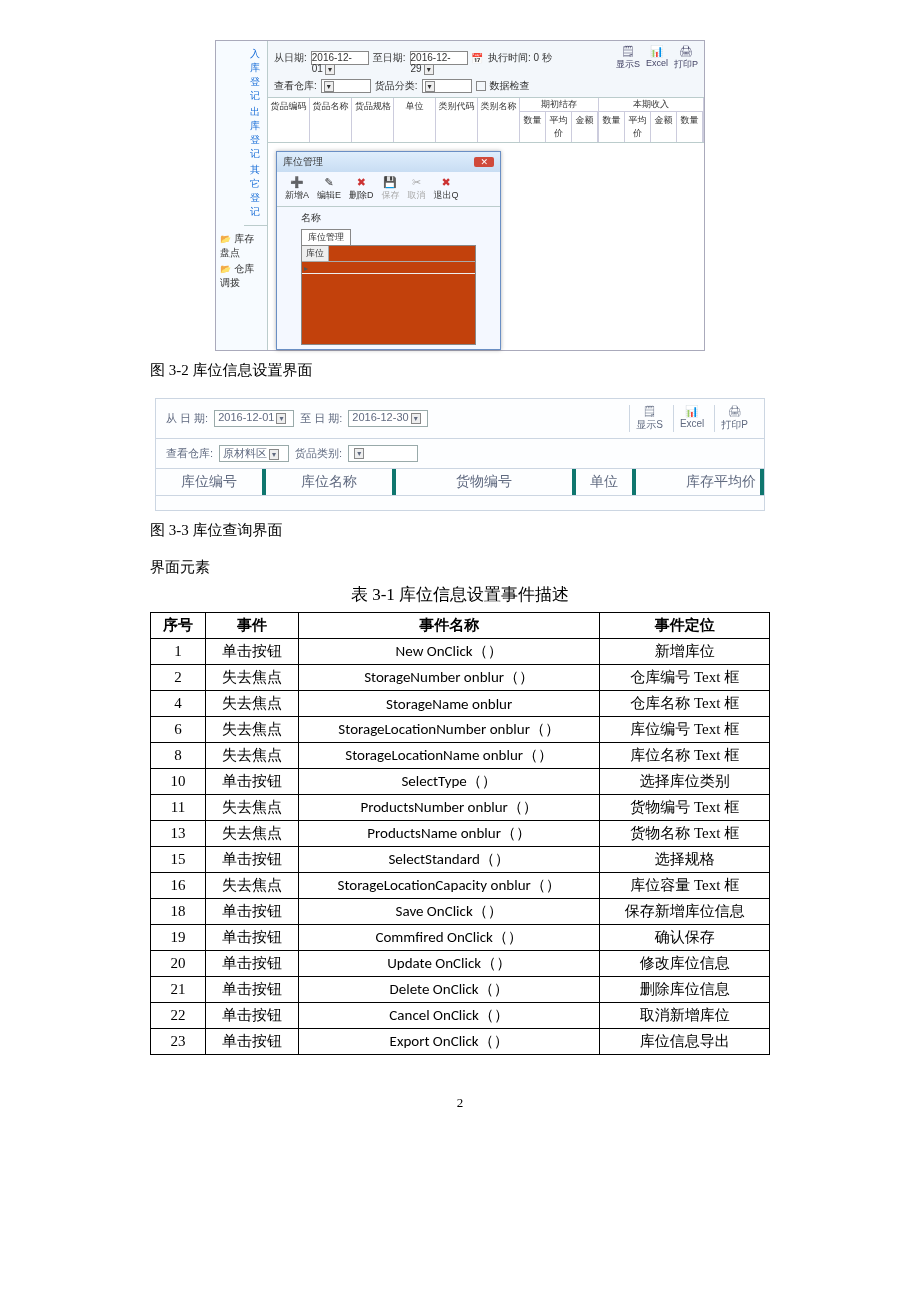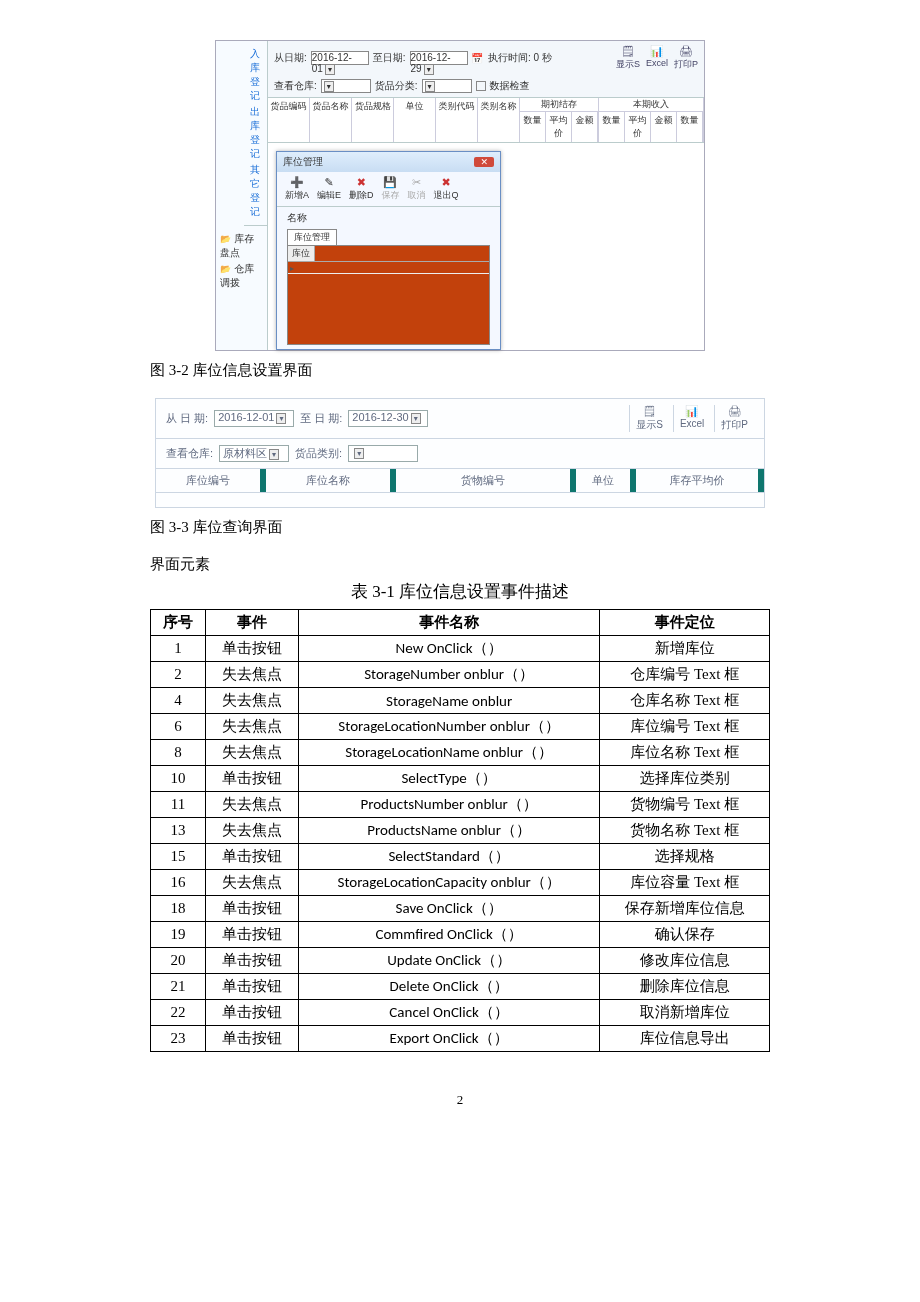--- a/index.html
+++ b/index.html
@@ -27,40 +27,40 @@
   .s1-cols .hc { border-right: 1px solid #ccd; padding: 2px 2px; font-size: 9px; text-align: center; }
 
   .dialog { position: relative; width: 225px; margin: 8px 0 0 8px; border: 1px solid #6a8fc4; background: #f4f8ff; box-shadow: 0 0 4px rgba(0,0,0,.3); }
   .dlg-title { background: linear-gradient(#dfeefc,#c8ddf3); padding: 3px 6px; font-size: 10px; display: flex; justify-content: space-between; align-items: center; }
   .dlg-close { background: #d04a3a; color: #fff; padding: 0 6px; border-radius: 2px; font-size: 9px; }
   .dlg-tb { display: flex; gap: 8px; padding: 4px 8px; border-bottom: 1px solid #bcc; }
   .dlg-tb .tbi { text-align: center; font-size: 9px; }
   .tbi .ic { display: block; font-size: 11px; }
   .tbi.red .ic { color: #c33; }
   .tbi.gray { color: #aaa; }
-  .dlg-body { padding: 4px 10px; }
+  .dlg-body { padding: 4px 24px; }
   .dlg-tabs { margin-top: 4px; }
   .dlg-tab { display: inline-block; border: 1px solid #888; border-bottom: none; padding: 1px 6px; background: #fff; font-size: 9px; }
   .dlg-grid { border: 1px solid #888; height: 100px; background: #c2410c; }
   .dlg-grid-hdr { border-bottom: 1px solid #aaa; font-size: 9px; }
   .dlg-grid-hdr span { display: inline-block; border-right: 1px solid #aaa; padding: 1px 4px; background: #eee; }
   .dlg-grid-row { border-bottom: 1px solid #eee; height: 12px; }
   .dlg-grid-row::before { content: "▸"; font-size: 8px; padding: 0 2px; color: #555; }
 
   .caption { margin: 10px 0 18px; font-size: 15px; }
 
   
   .shot2 { width: 610px; margin: 0 auto 8px; font-family: "Microsoft YaHei", sans-serif; font-size: 11px; color: #606a80; border: 1px solid #ccd6e2; background: #fdfeff; }
   .s2-filter { padding: 6px 10px; display: flex; align-items: center; gap: 6px; border-bottom: 1px solid #ccd6e2; }
   .s2-filter .grow { flex: 1; }
   .s2-input { border: 1px solid #9aa; background: #fff; height: 17px; display: inline-block; padding: 0 3px; }
   .s2-tb { display: flex; gap: 4px; }
   .s2-tb .tbi { text-align: center; font-size: 10px; border-left: 1px solid #ccd6e2; padding: 0 6px; }
   .s2-hdr { display: flex; border-bottom: 1px solid #ccd6e2; }
-  .s2-hdr .hc { border-right: 6px solid #0f766e; padding: 4px 4px; text-align: center; font-size: 11px; }
+  .s2-hdr .hc { border-right: 4px solid #0f766e; padding: 4px 4px; text-align: center; font-size: 14px; }
   .s2-space { height: 14px; }
 
   
   .sec-title { margin: 6px 0 6px 0; font-size: 15px; }
   .tbl-cap { text-align: center; font-size: 17px; margin: 4px 0 6px; }
   table.events { width: 100%; border-collapse: collapse; font-size: 15px; }
   table.events th, table.events td { border: 1px solid #000; padding: 3px 6px; text-align: center; vertical-align: middle; }
   table.events th { font-weight: bold; }
   table.events td.name { font-family: "Calibri","SimSun",sans-serif; }
 
@@ -176,21 +176,21 @@
     <label>查看仓库:</label>
     <span class="s2-input dd" style="width:70px">原材料区</span>
     <label>货品类别:</label>
     <span class="s2-input dd" style="width:70px"></span>
   </div>
   <div class="s2-hdr" id="s2-cols">
         <div class="hc" style="width: 110px;">库位编号</div>
         <div class="hc" style="width: 130px;">库位名称</div>
         <div class="hc" style="width: 180px;">货物编号</div>
         <div class="hc" style="width: 60px;">单位</div>
-        <div class="hc" style="flex: 1 1 0%;">库存平均价</div>
+        <div class="hc" style="flex: 1 1 0%; text-align: right;">库存平均价</div>
       </div>
   <div class="s2-space"></div>
 </div>
 <div class="caption">图 3-3  库位查询界面</div>
 
 <div class="sec-title">界面元素</div>
 <div class="tbl-cap">表 3-1  库位信息设置事件描述</div>
 <table class="events">
   <thead>
         <tr id="tbl-hdr">

